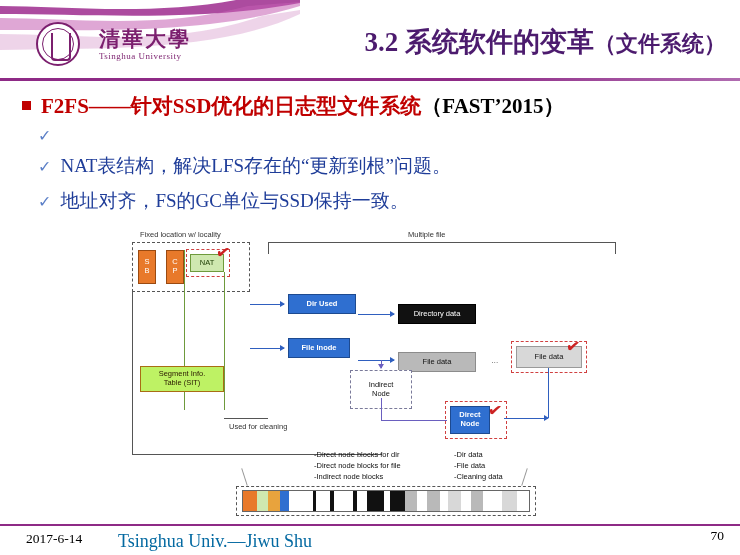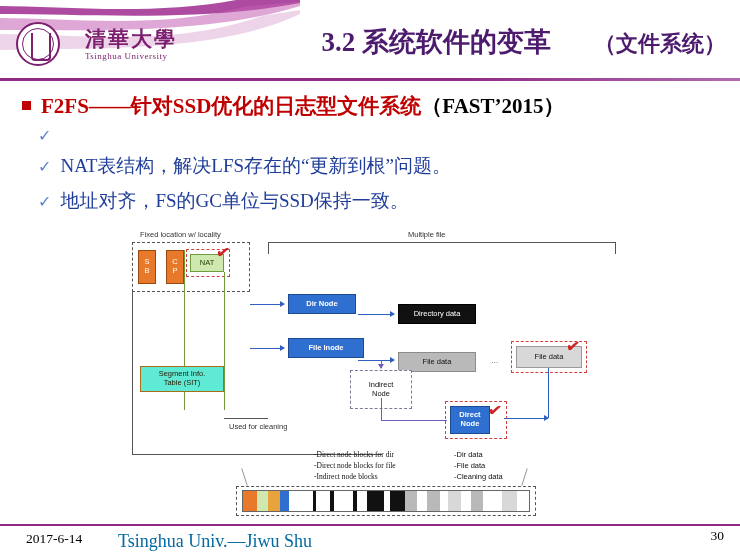--- a/index.html
+++ b/index.html
@@ -32,47 +32,46 @@
     right: 14px;
     top: 24px;
     font-size: 27px;
     font-weight: bold;
     color: #4c1b6e;
     letter-spacing: 0px;
     white-space: nowrap;
   }
   .header-title .sub {
     font-size: 22px;
-    margin-left: 43px;
   }
   .header-rule {
     position: absolute;
     left: 0;
     top: 78px;
     width: 740px;
     height: 3px;
     background: linear-gradient(to right, #8e2a86 0%, #8e2a86 62%, #b06bb0 100%);
   }
   .header-swoosh {
     position: absolute;
     left: 0; top: 0;
     width: 300px; height: 82px;
     overflow: hidden;
   }
 
   
   .logo {
     position: absolute;
-    left: 16px;
+    left: 36px;
     top: 16px;
     width: 180px;
     height: 56px;
     display: flex;
     align-items: center;
-    gap: 25px;
+    gap: 19px;
   }
   .logo-seal {
     width: 44px; height: 44px;
     border-radius: 50%;
     border: 2px solid #7b1f6e;
     position: relative;
     box-sizing: border-box;
     background: #fff;
   }
   .logo-seal::before {
@@ -185,21 +184,21 @@
     line-height: 1.15;
     color: #000;
   }
   .b-orange { background: #e8792a; border: 1px solid #9a4a11; color: #fff; }
   .b-green  { background: #cfe8b0; border: 1px solid #6e9a3c; color: #1a3a00; }
   .b-blue   { background: #2f6fd0; border: 1px solid #1d4a90; color: #fff; font-weight: bold; }
   .b-black  { background: #111111; border: 1px solid #000; color: #fff; }
   .b-gray   { background: #b9b9b9; border: 1px solid #8c8c8c; color: #111; }
   .b-lgray  { background: #d8d8d8; border: 1px solid #9a9a9a; color: #111; }
   .b-white  { background: #ffffff; border: 1px dashed #7a7a9a; color: #111; }
-  .b-amber  { background: #5eead4; border: 1px solid #a86d14; color: #2b1a00; }
+  .b-amber  { background: #bef264; border: 1px solid #a86d14; color: #2b1a00; }
 
   .dash-region {
     position: absolute;
     border: 1px dashed #555;
     box-sizing: border-box;
   }
   .solid-region {
     position: absolute;
     border: 1px solid #555;
     box-sizing: border-box;
@@ -367,22 +366,22 @@
       <span>Segment Info.</span>
       <span>Table (SIT)</span>
     </div>
 
     <div class="line-plain" style="left:14px; top:64px; width:1px; height:162px; background:#555;"></div>
     <div class="line-plain" style="left:14px; top:226px; width:250px; height:1px; background:#555;"></div>
     <div class="line-plain" style="left:106px; top:190px; width:44px; height:1px; background:#555;"></div>
 
     <div class="fig-label" style="left:111px; top:194px;">Used for cleaning</div>
 
-    <div class="box b-blue" style="left:170px; top:66px; width:68px; height:20px;">Dir Node</div>
-    <div class="box b-blue" style="left:170px; top:110px; width:76px; height:20px;">File Inode</div>
+    <div class="box b-blue" style="left:170px; top:66px; width:68px; height:20px;">Dir Used</div>
+    <div class="box b-blue" style="left:170px; top:110px; width:62px; height:20px;">File Inode</div>
 
     <div class="box b-black" style="left:280px; top:76px; width:78px; height:20px;">Directory data</div>
     <div class="box b-gray" style="left:280px; top:124px; width:78px; height:20px;">File data</div>
     <div class="box b-lgray" style="left:398px; top:118px; width:66px; height:22px;">File data</div>
     <div class="hl-box" style="left:393px; top:113px; width:76px; height:32px;"></div>
     <div class="checkmark-red" style="left:448px; top:108px;">✔</div>
     <div class="fig-label" style="left:373px; top:128px;">…</div>
 
     <div class="box b-white" style="left:232px; top:142px; width:62px; height:39px; white-space:pre;">Indirect
 Node</div>
@@ -395,21 +394,21 @@
     <div class="arrow-h" style="left:132px; top:76px; width:34px;"></div>
     <div class="arrow-h" style="left:132px; top:120px; width:34px;"></div>
     <div class="arrow-h" style="left:240px; top:86px; width:36px;"></div>
     <div class="arrow-h" style="left:240px; top:132px; width:36px;"></div>
     <div class="arrow-h" style="left:386px; top:190px; width:44px;"></div>
     <div class="line-plain" style="left:430px; top:140px; width:1px; height:50px; background:#2f5fbf;"></div>
     <div class="arrow-v" style="left:263px; top:132px; height:8px;"></div>
     <div class="line-plain" style="left:263px; top:170px; width:1px; height:22px; background:#6a5fbf;"></div>
     <div class="line-plain" style="left:263px; top:192px; width:66px; height:1px; background:#6a5fbf;"></div>
 
-    <div class="legend" style="left:196px; top:222px;font-family:Liberation Serif, serif;">-Direct node blocks for dir
+    <div class="legend" style="left:196px; top:222px;">-Direct node blocks for dir
 -Direct node blocks for file
 -Indirect node blocks</div>
     <div class="legend" style="left:336px; top:222px;">-Dir data
 -File data
 -Cleaning data</div>
 
     <div class="dash-region" style="left:118px; top:258px; width:300px; height:30px;"></div>
     <div class="strip" style="left:124px; top:262px; width:288px;">
       <div style="width:14px; background:#e8792a;"></div>
       <div style="width:12px; background:#cfe8b0;"></div>
@@ -436,15 +435,15 @@
       <div style="width:16px; background:#d8d8d8;"></div>
       <div style="width:12px; background:#ffffff;"></div>
     </div>
     <div class="line-plain" style="left:126px; top:240px; width:1px; height:18px; background:#999; transform:rotate(-18deg);"></div>
     <div class="line-plain" style="left:406px; top:240px; width:1px; height:18px; background:#999; transform:rotate(18deg);"></div>
   </div>
 
   <div class="footer-rule"></div>
   <div class="footer-date">2017-6-14</div>
   <div class="footer-org">Tsinghua Univ.—Jiwu Shu</div>
-  <div class="footer-page">30</div>
+  <div class="footer-page">70</div>
 
 </div>
 
 </body></html>

